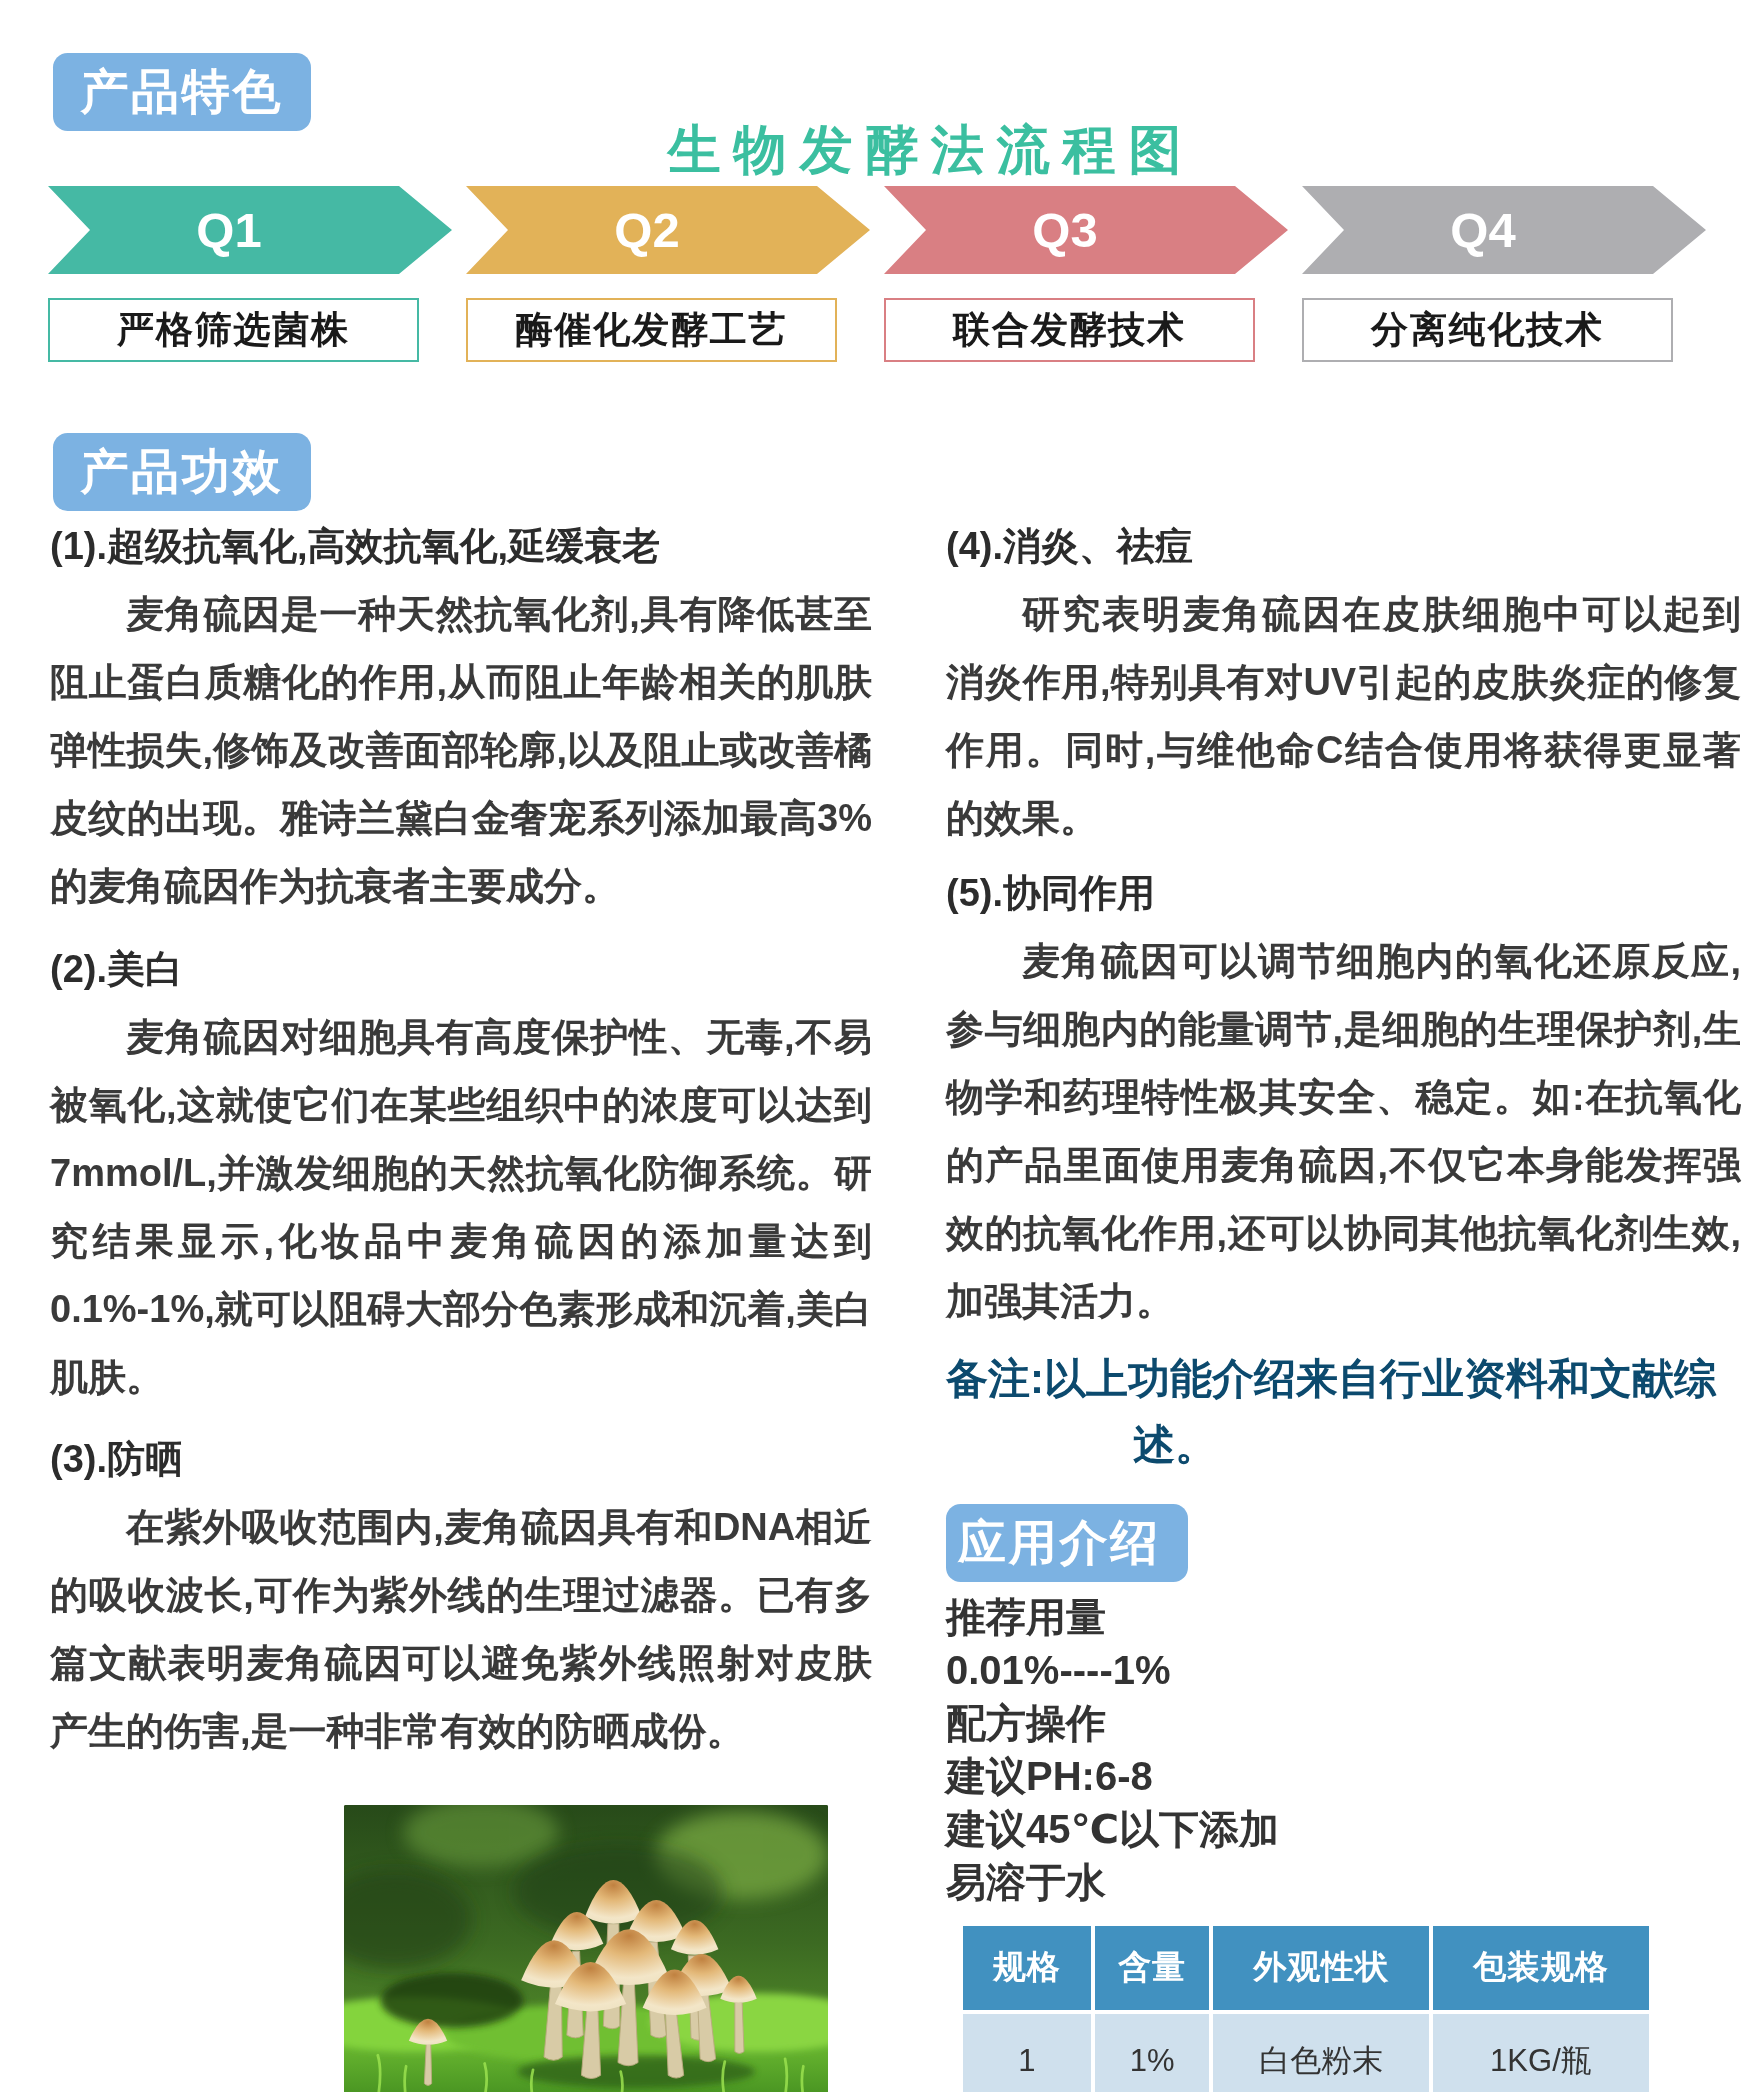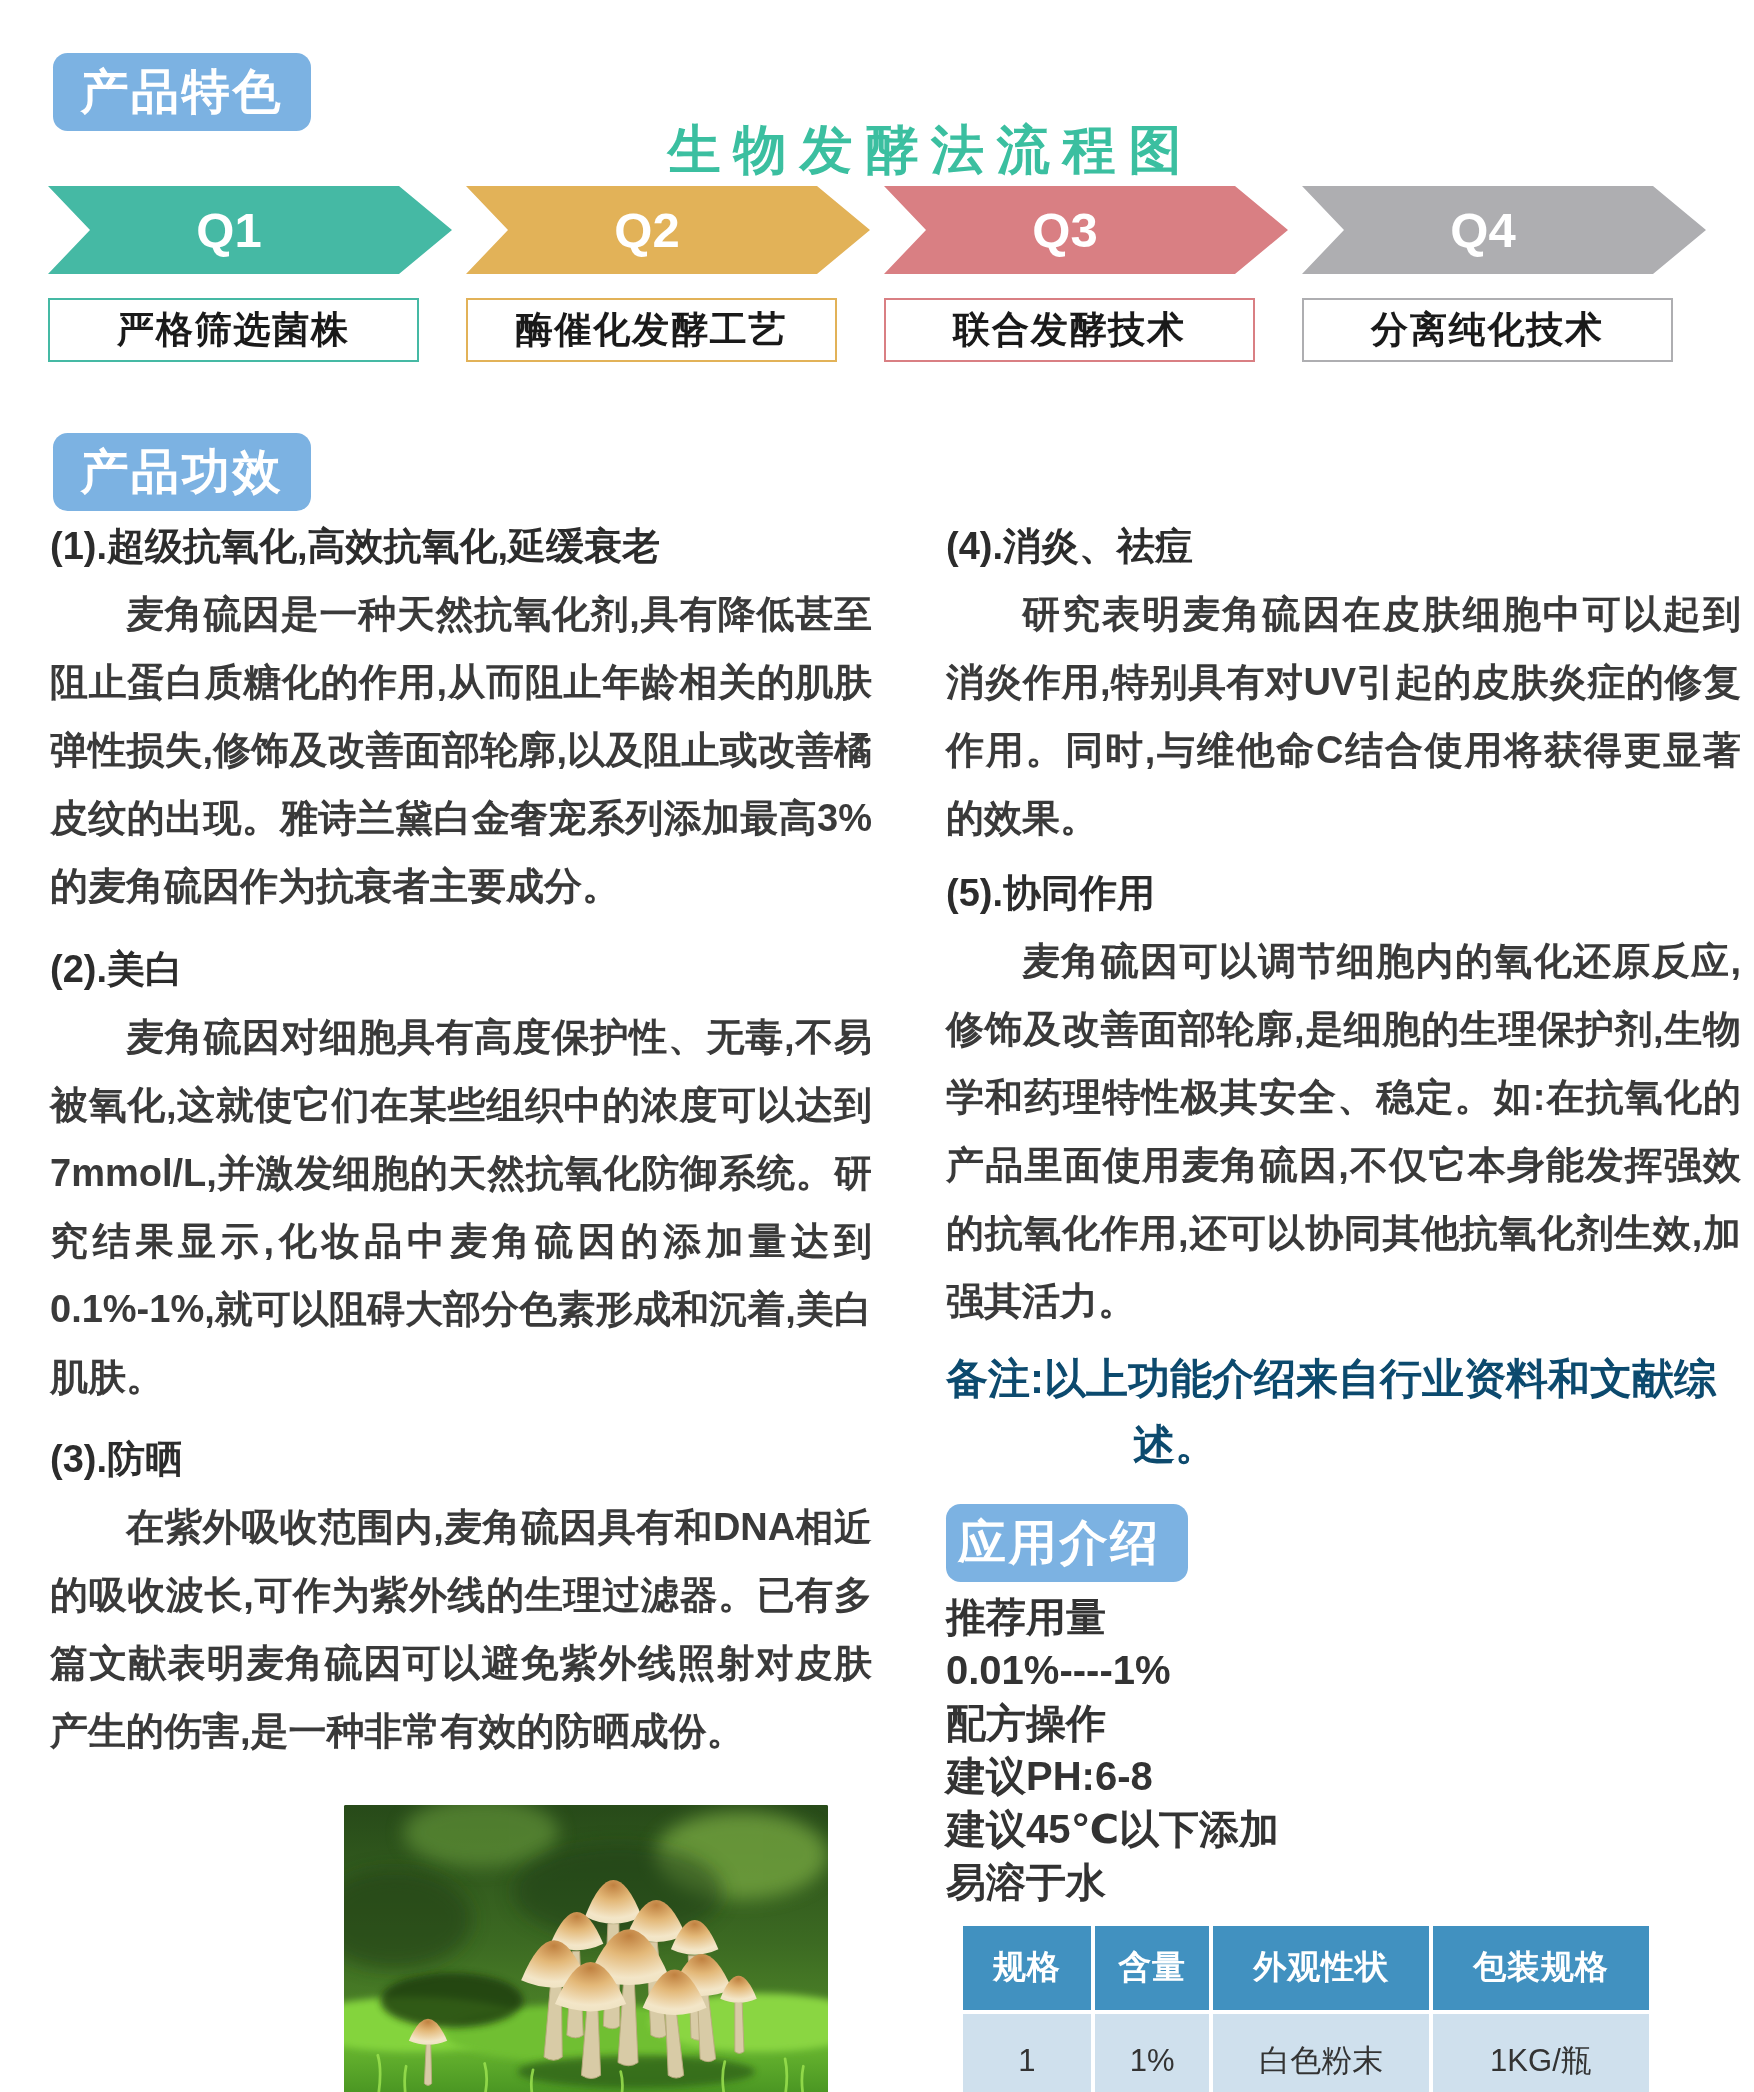--- a/index.html
+++ b/index.html
@@ -194,21 +194,21 @@
         </g>
       </svg>
     </div>
   </div>
 
   <div class="col col-right">
     <p class="sec-heading">(4).消炎、祛痘</p>
     <p class="sec-body">研究表明麦角硫因在皮肤细胞中可以起到消炎作用,特别具有对UV引起的皮肤炎症的修复作用。同时,与维他命C结合使用将获得更显著的效果。</p>
 
     <p class="sec-heading gap-sm">(5).协同作用</p>
-    <p class="sec-body">麦角硫因可以调节细胞内的氧化还原反应,修饰及改善面部轮廓,是细胞的生理保护剂,生物学和药理特性极其安全、稳定。如:在抗氧化的产品里面使用麦角硫因,不仅它本身能发挥强效的抗氧化作用,还可以协同其他抗氧化剂生效,加强其活力。</p>
+    <p class="sec-body">麦角硫因可以调节细胞内的氧化还原反应,参与细胞内的能量调节,是细胞的生理保护剂,生物学和药理特性极其安全、稳定。如:在抗氧化的产品里面使用麦角硫因,不仅它本身能发挥强效的抗氧化作用,还可以协同其他抗氧化剂生效,加强其活力。</p>
 
     <p class="note"><span>备注:</span><span>以上功能介绍来自行业资料和文献综述。</span></p>
 
     <div class="badge badge-application">应用介绍</div>
 
     <div class="app-lines">
       <p class="app-line">推荐用量</p>
       <p class="app-line">0.01%----1%</p>
       <p class="app-line">配方操作</p>
       <p class="app-line">建议PH:6-8</p>

